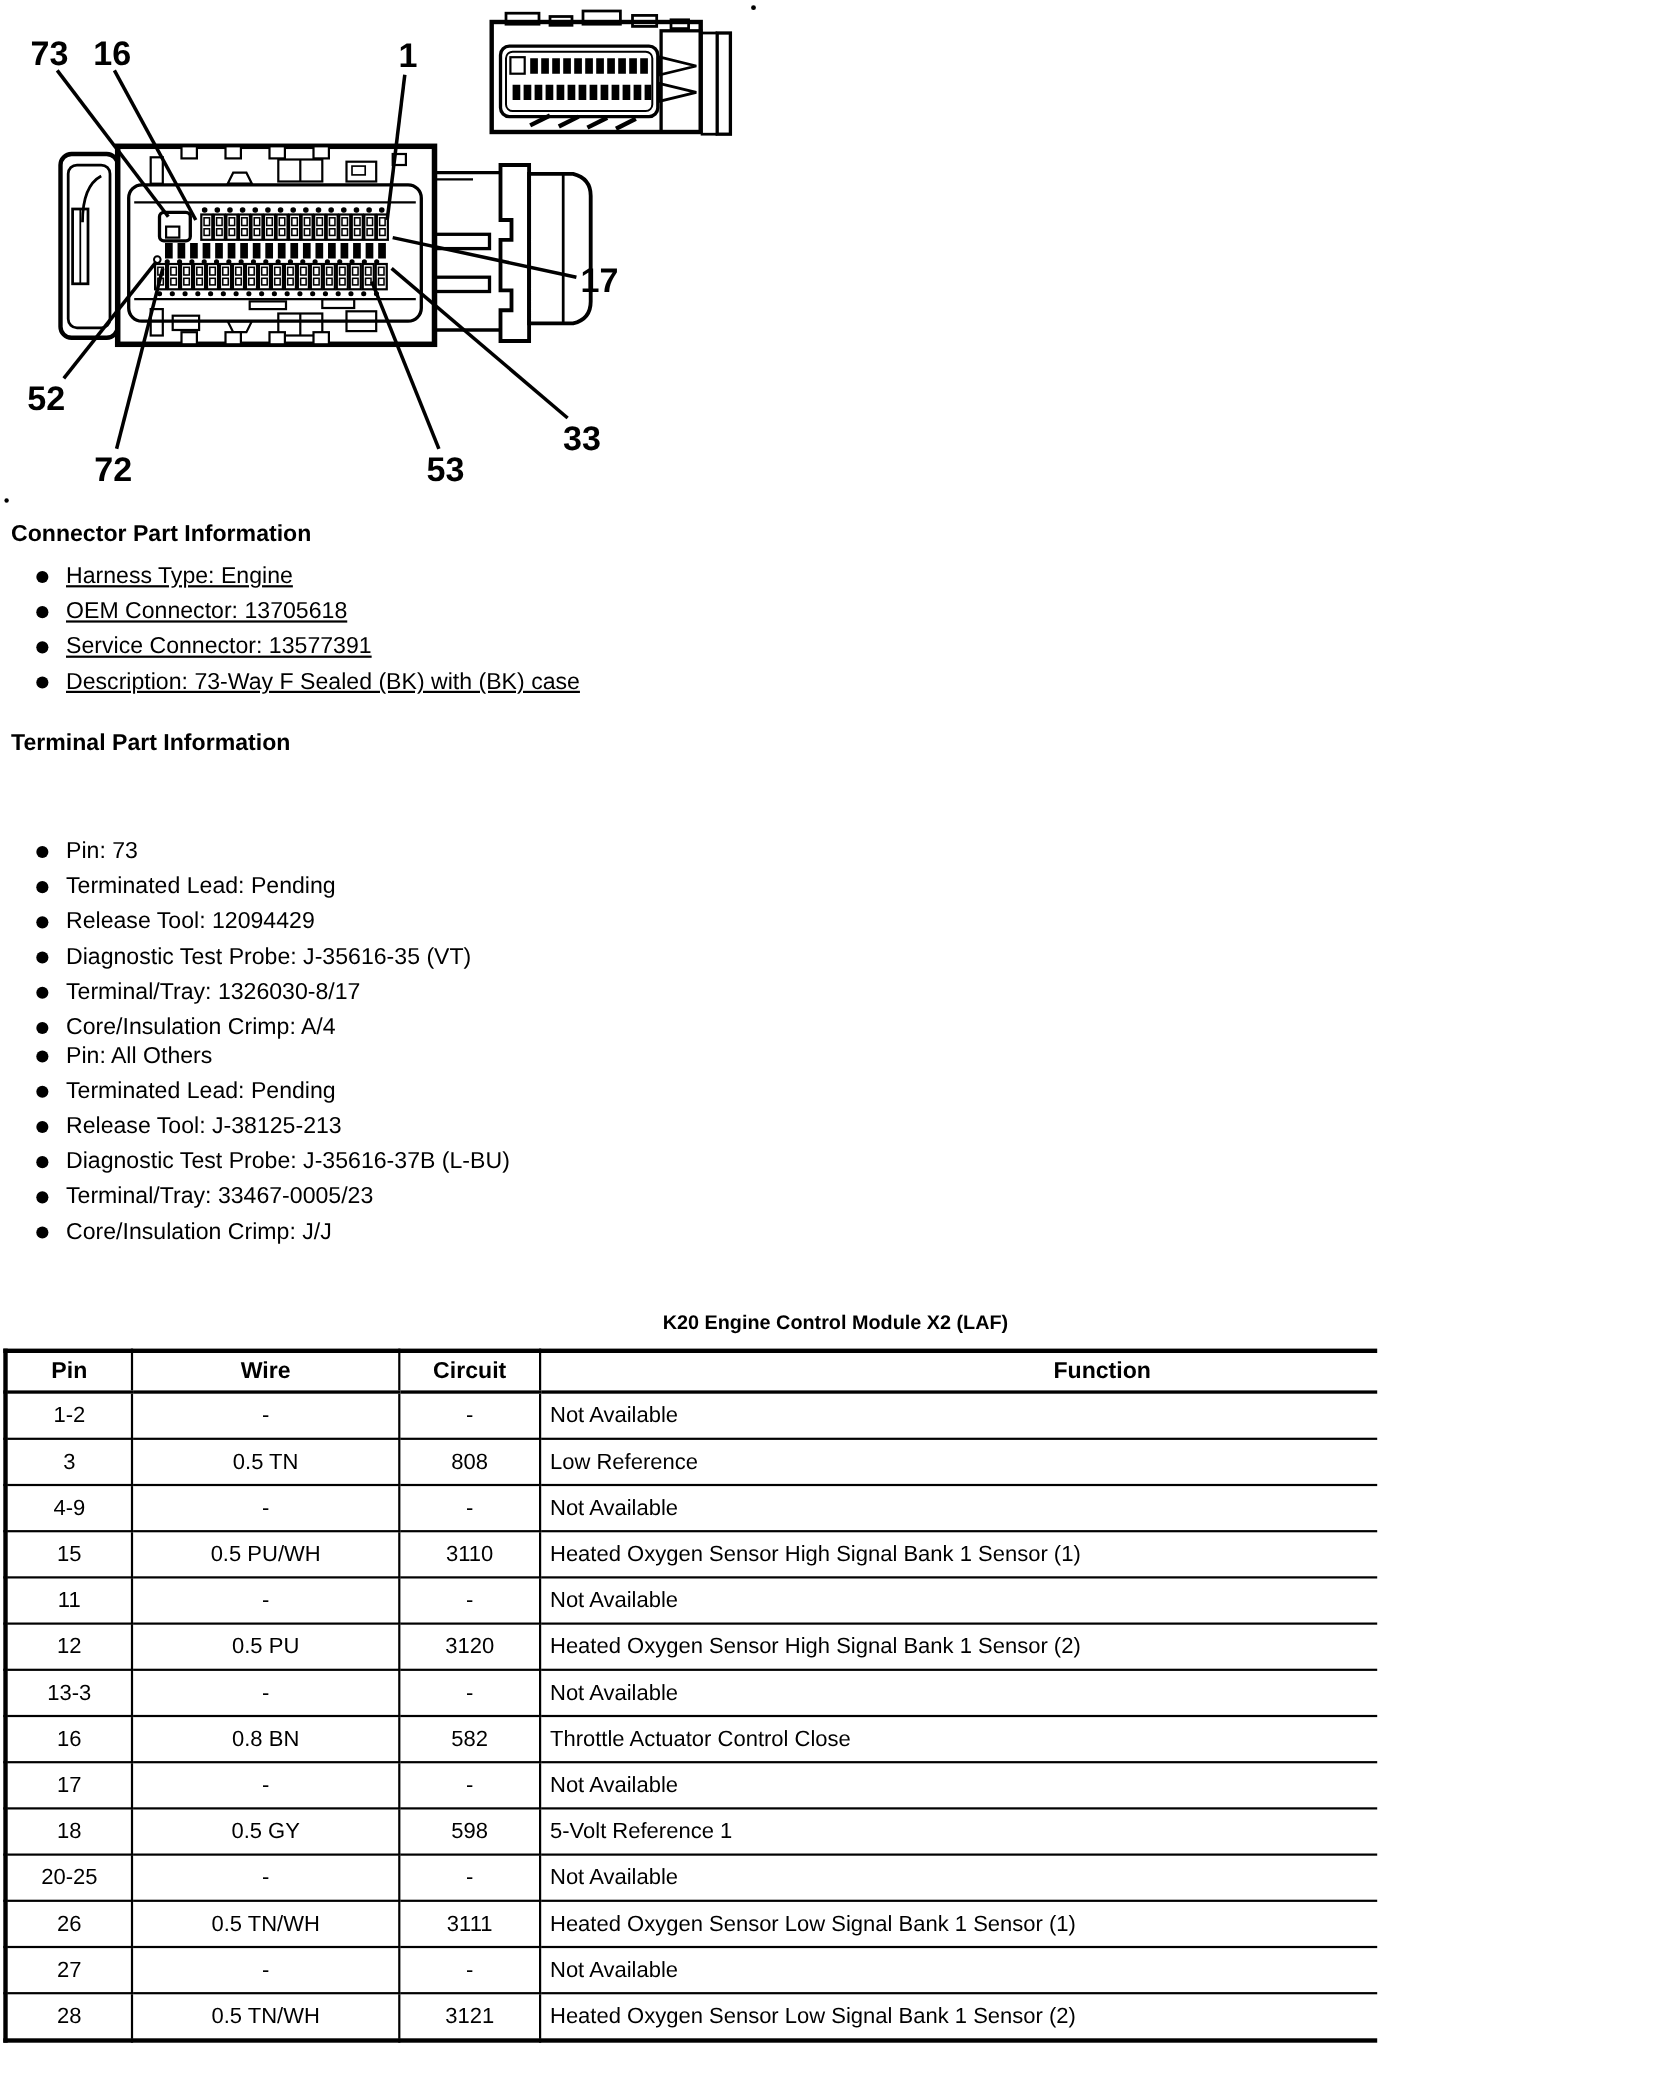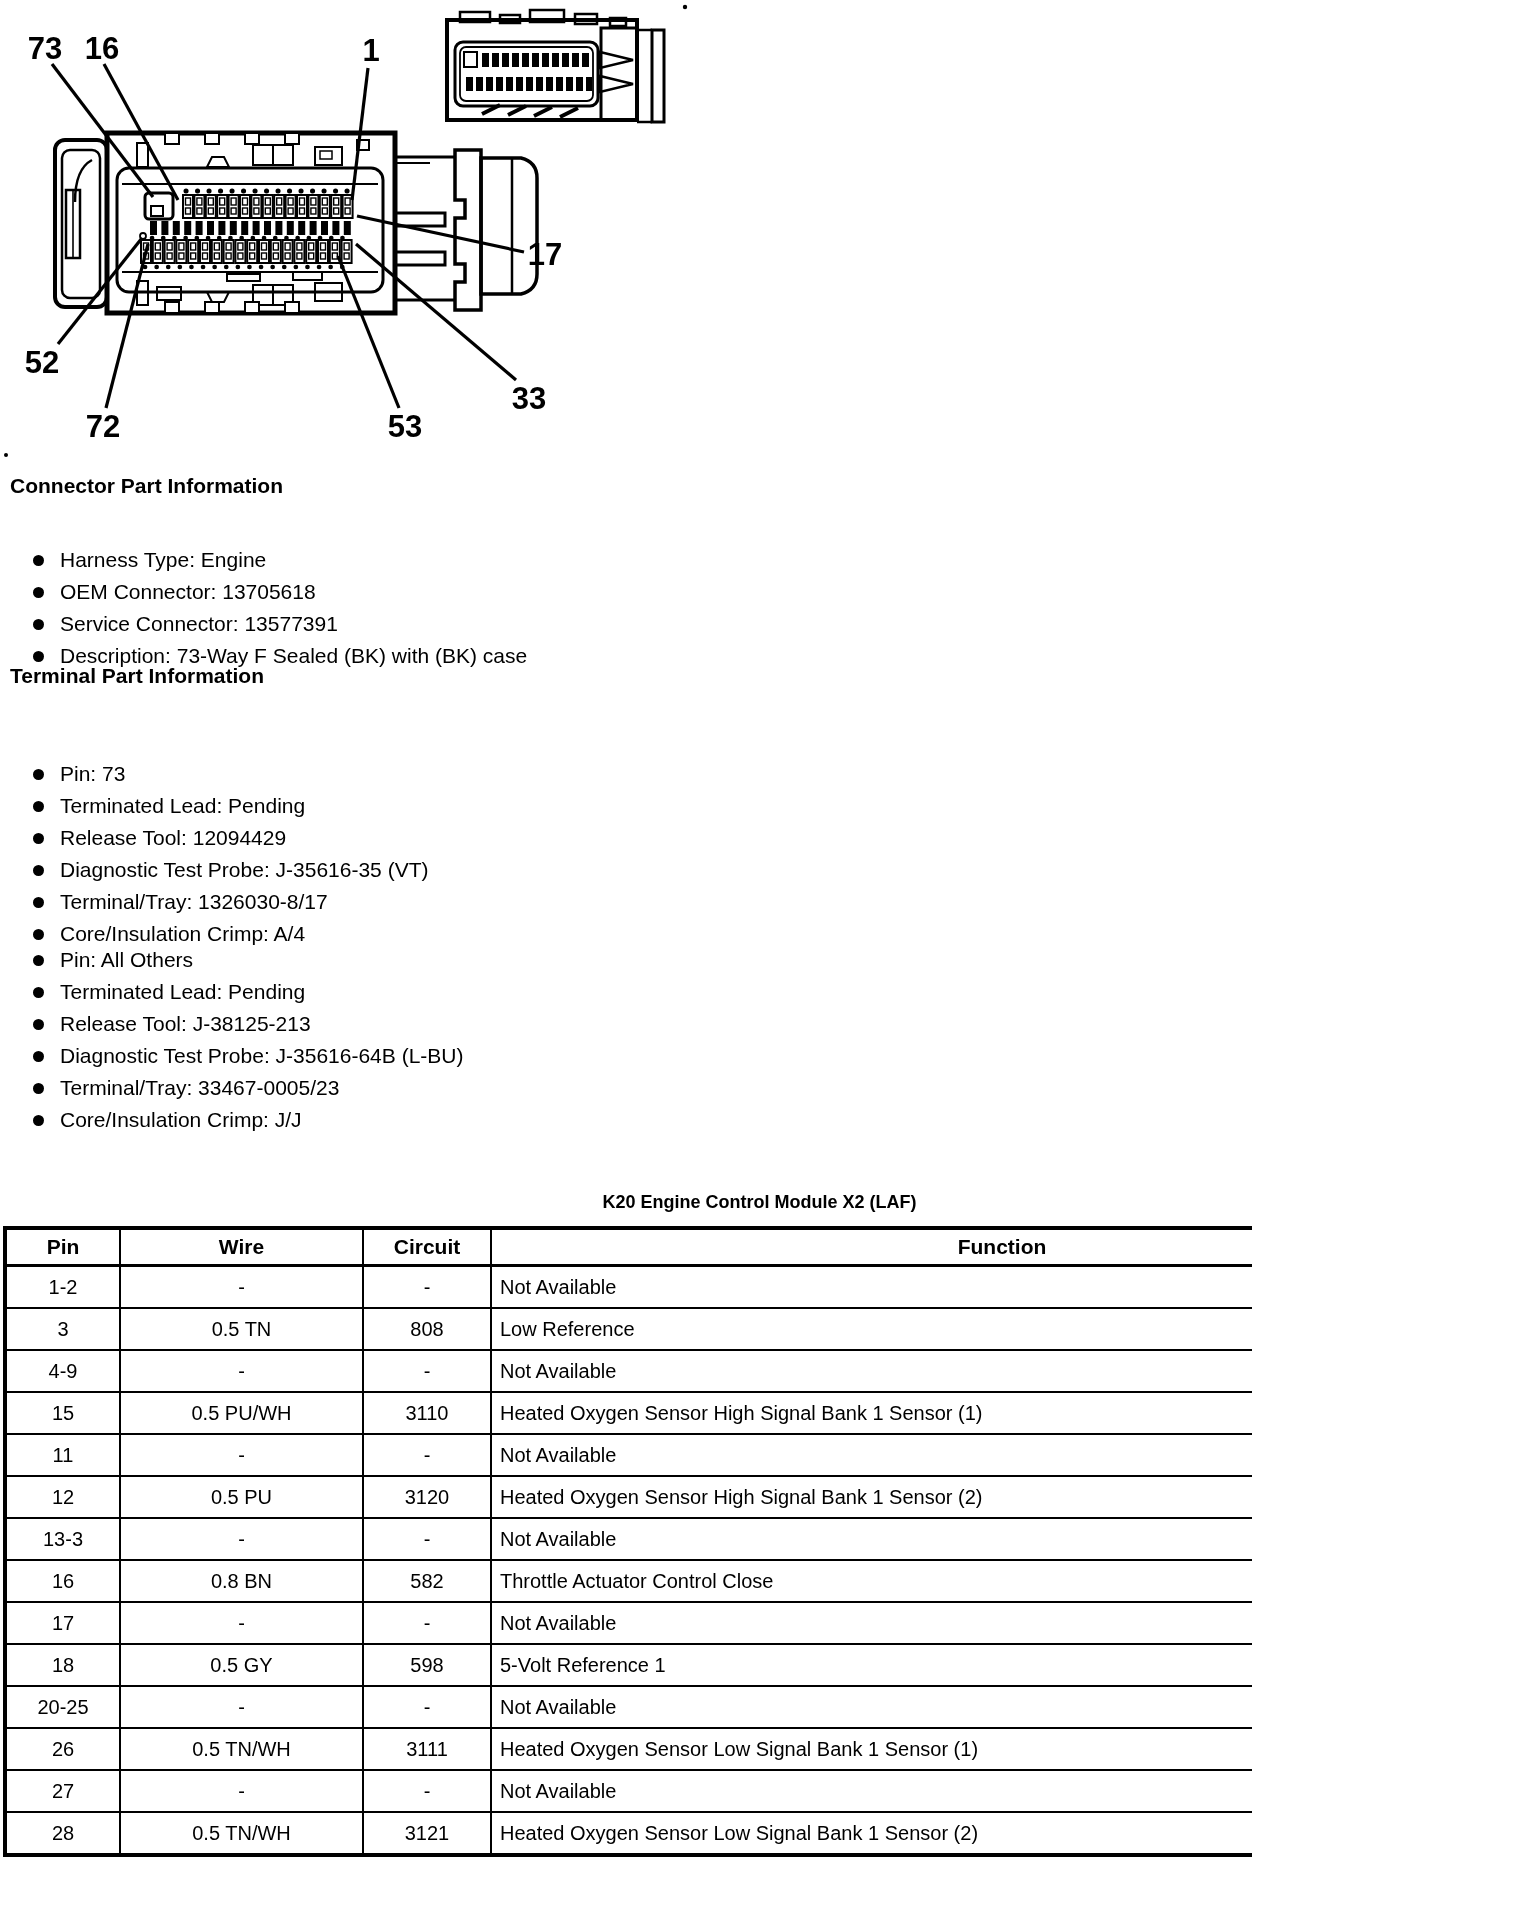--- a/index.html
+++ b/index.html
@@ -183,21 +183,21 @@
     <text class="callout" x="371" y="61" text-anchor="middle">1</text>
     <text class="callout" x="545" y="265" text-anchor="middle">17</text>
     <text class="callout" x="42" y="373" text-anchor="middle">52</text>
     <text class="callout" x="103" y="437" text-anchor="middle">72</text>
     <text class="callout" x="405" y="437" text-anchor="middle">53</text>
     <text class="callout" x="529" y="409" text-anchor="middle">33</text>
   </svg>
 
   <h2 class="sec-heading" style="top:474px;">Connector Part Information</h2>
 
-  <ul class="blist" style="top:544px;">
+  <ul class="blist" style="top:508px;text-decoration:underline;">
     <li>
         <span class="dot"></span>
         <span>Harness Type: Engine</span>
       </li>
     <li>
         <span class="dot"></span>
         <span>OEM Connector: 13705618</span>
       </li>
     <li>
         <span class="dot"></span>
@@ -246,21 +246,21 @@
     <li>
         <span class="dot"></span>
         <span>Terminated Lead: Pending</span>
       </li>
     <li>
         <span class="dot"></span>
         <span>Release Tool: J-38125-213</span>
       </li>
     <li>
         <span class="dot"></span>
-        <span>Diagnostic Test Probe: J-35616-64B (L-BU)</span>
+        <span>Diagnostic Test Probe: J-35616-37B (L-BU)</span>
       </li>
     <li>
         <span class="dot"></span>
         <span>Terminal/Tray: 33467-0005/23</span>
       </li>
     <li>
         <span class="dot"></span>
         <span>Core/Insulation Crimp: J/J</span>
       </li>
   </ul>

